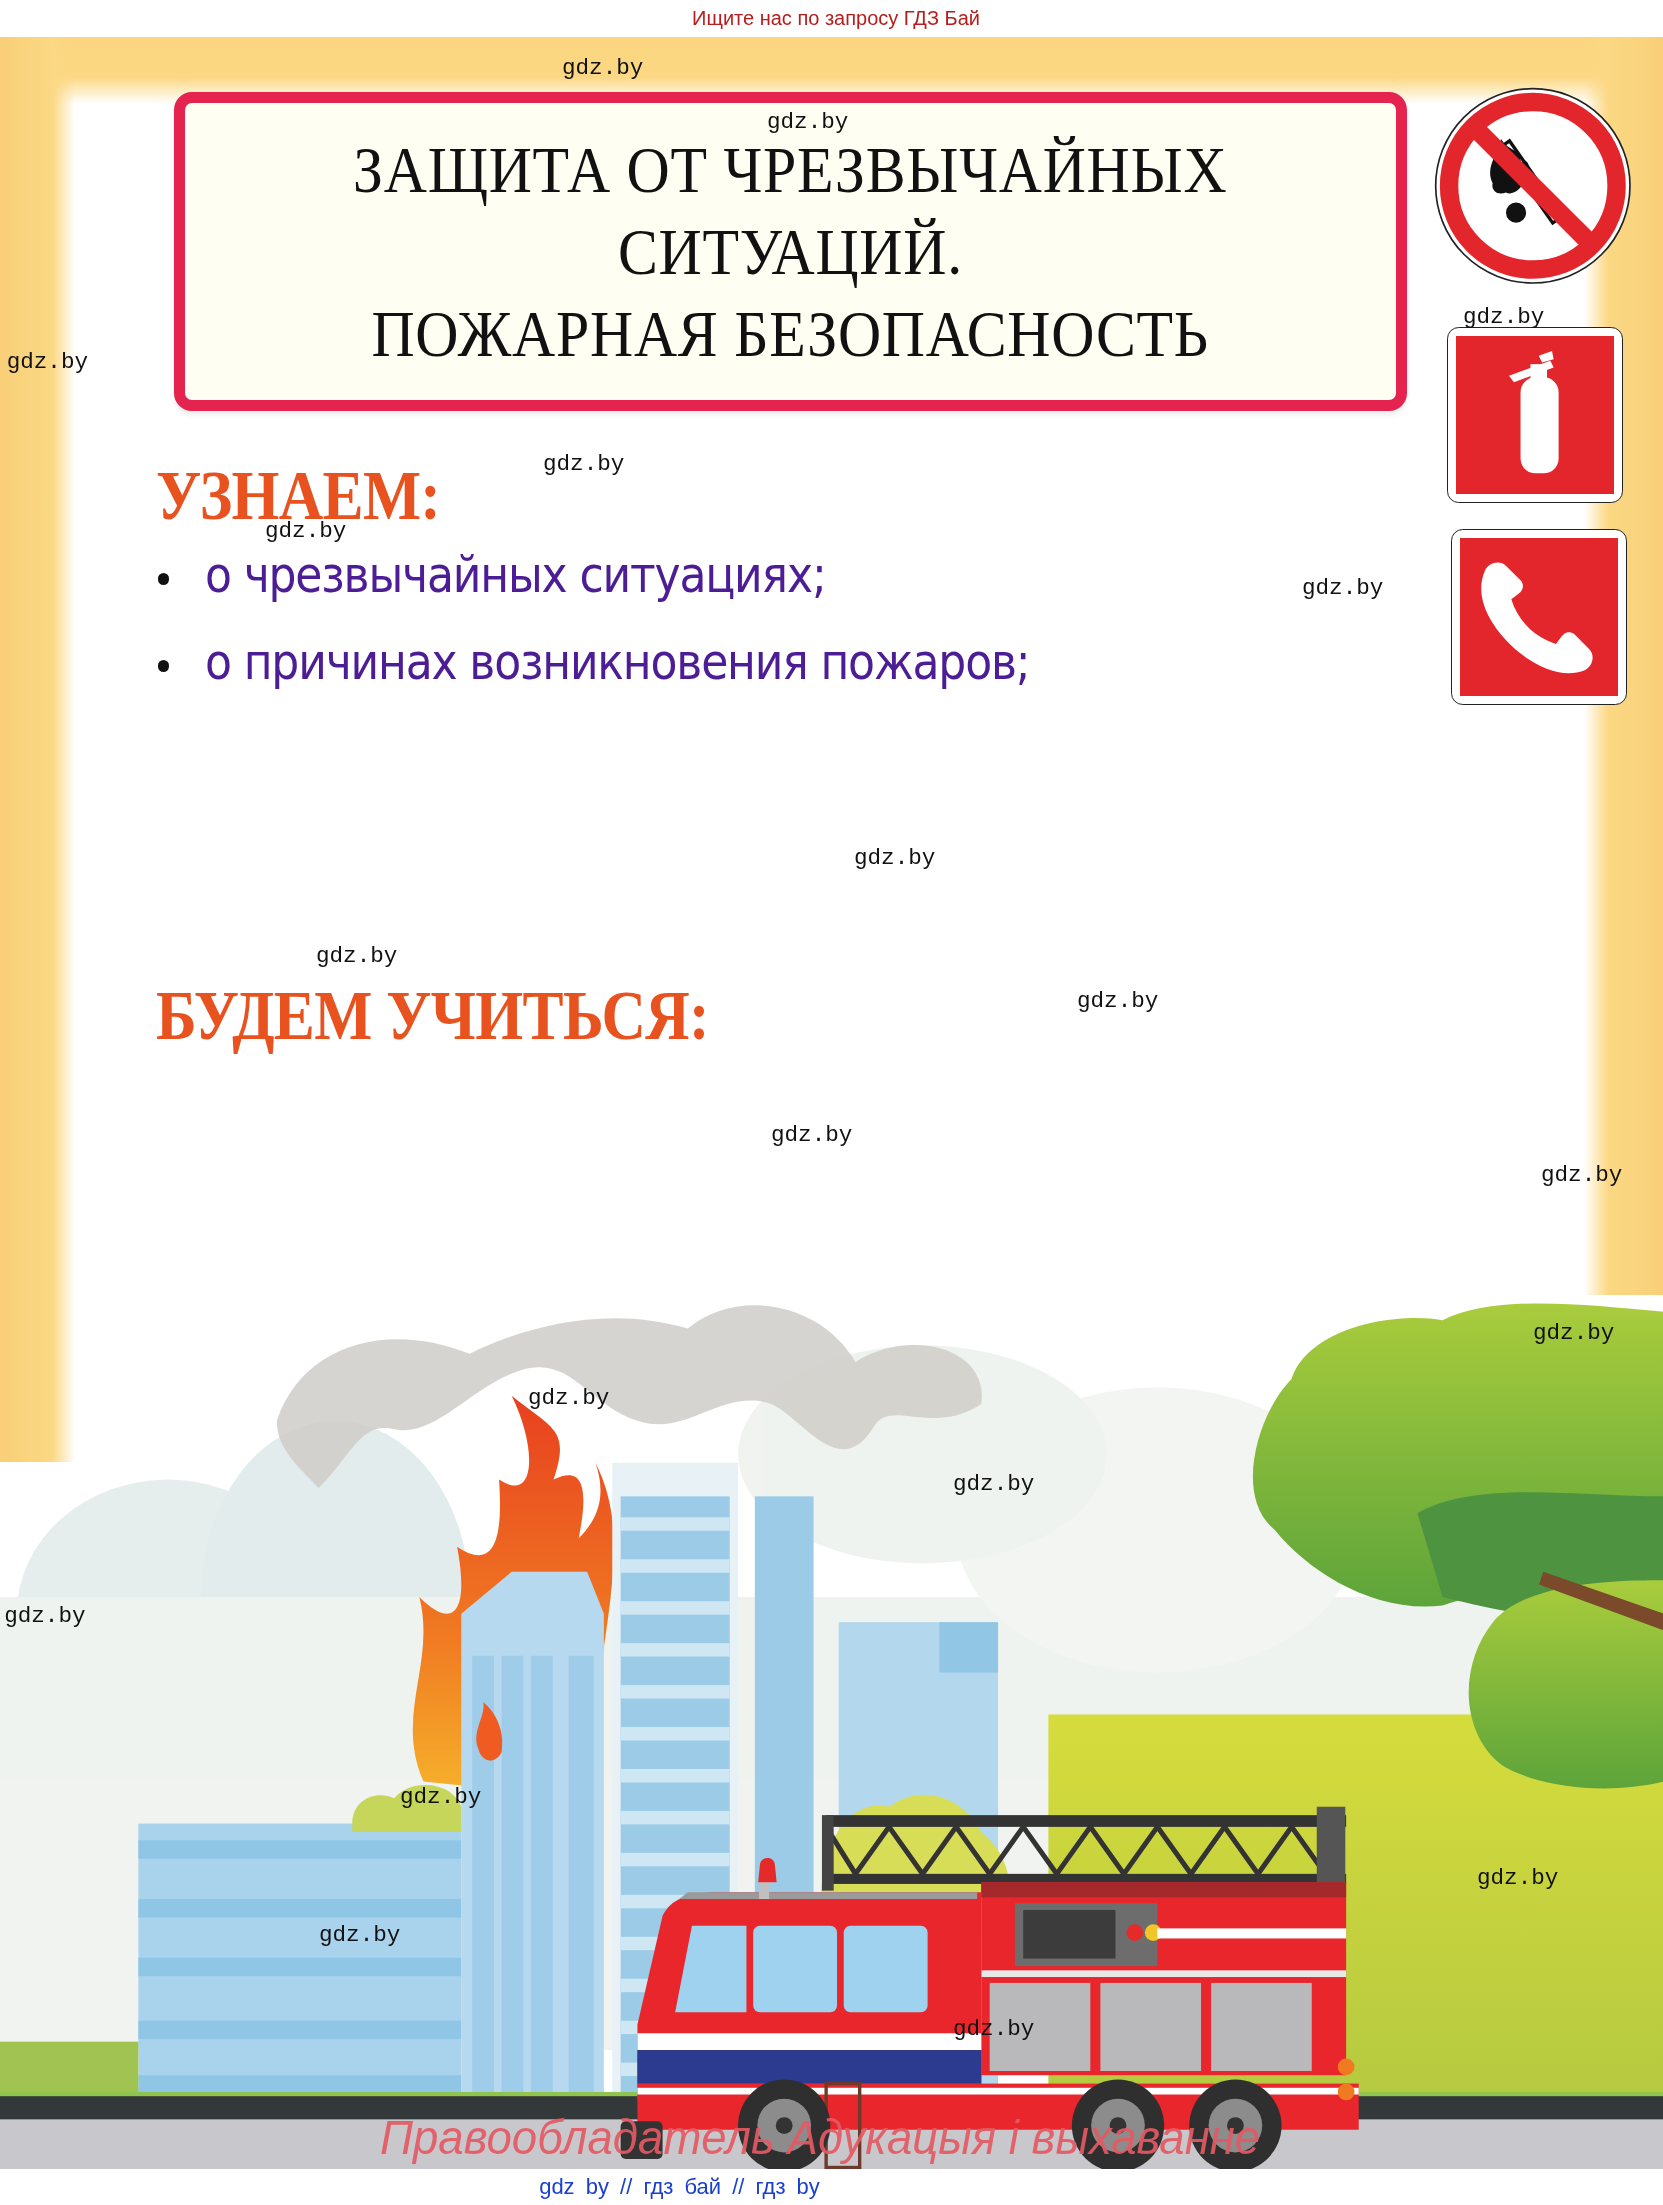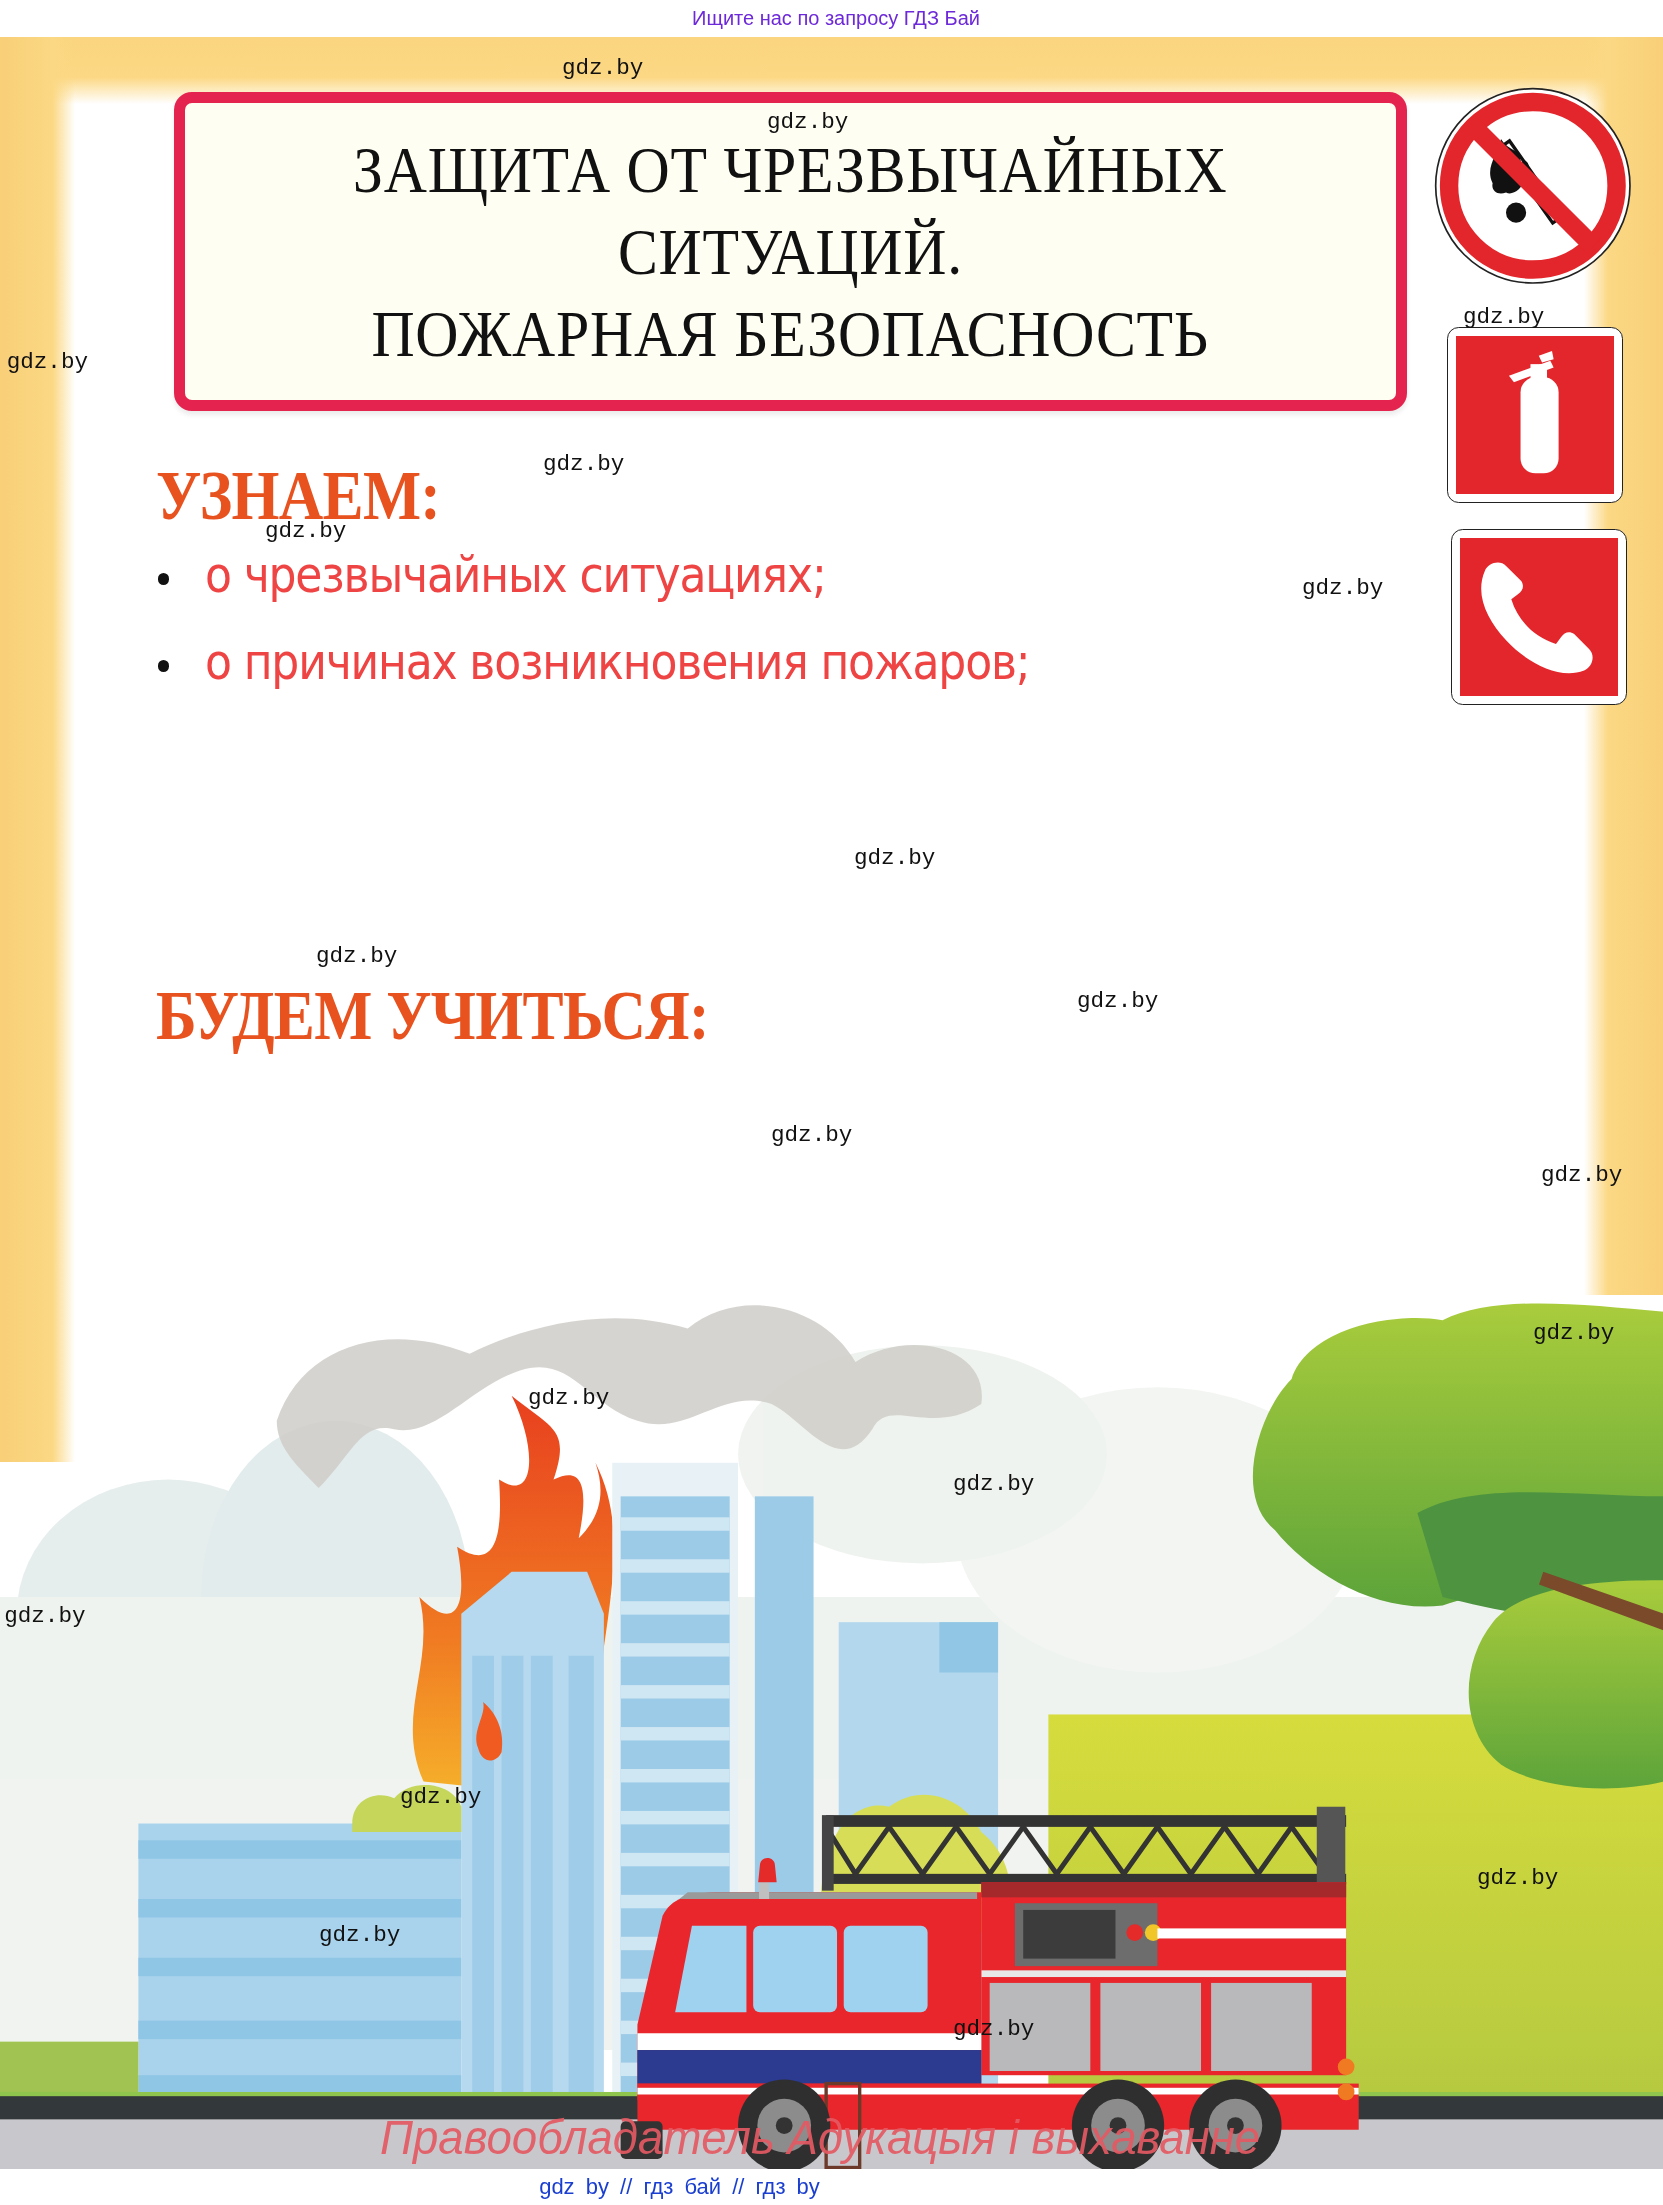--- a/index.html
+++ b/index.html
@@ -1,21 +1,21 @@
 <!DOCTYPE html>
 <html style="font-size:13.4px"><head>
 <meta charset="utf-8">
 <style>
   * { box-sizing: border-box; margin: 0; padding: 0; }
   html, body { width: 1664px; height: 2205px; overflow: hidden; background: #ffffff; }
   body { position: relative; font-family: "DejaVu Sans", sans-serif; }
 
   .topbar { position: absolute; left: 0; top: 0; width: 1664px; height: 37px; background: #fff;
     display: flex; align-items: center; justify-content: center; }
-  .topbar span { font-family: "Liberation Sans", sans-serif; font-size: 20px; color: #6d28d9; margin-left: 8px; }
+  .topbar span { font-family: "Liberation Sans", sans-serif; font-size: 20px; color: #b91c1c; margin-left: 8px; }
 
   .page { position: absolute; left: 0; top: 37px; width: 1664px; height: 2132px; overflow: hidden; background: #ffffff; }
   .frame-top { position: absolute; left: 0; top: 0; width: 1664px; height: 67px;
     background: linear-gradient(180deg, #fbd57f 0%, #fcd884 60%, rgba(252,216,132,0) 100%); }
   .frame-left { position: absolute; left: 0; top: 0; width: 75px; height: 1425px;
     background: linear-gradient(90deg, #f9cf78 0%, #fbd884 70%, rgba(251,216,132,0) 100%); }
   .frame-right { position: absolute; right: 0; top: 0; width: 80px; height: 1258px;
     background: linear-gradient(270deg, #f9cf78 0%, #fbd884 70%, rgba(251,216,132,0) 100%); }
 
   .title-box { position: absolute; left: 174px; top: 55px; width: 1233px; height: 319px;
@@ -32,21 +32,21 @@
   .sign-ext { left: 17px; top: 240px; height: 176px; }
   .sign-phone { left: 21px; top: 442px; height: 176px; }
 
   .heading { position: absolute; font-family: "Liberation Serif", serif; font-weight: bold;
     color: #e8521f; font-size: 70px; letter-spacing: -0.8px; transform-origin: left center; }
   .h-learn { left: 156px; top: 419px; transform: scaleX(0.88); }
   .h-study { left: 156px; top: 939px; transform: scaleX(0.88); }
 
   .bullets { position: absolute; left: 151px; width: 1275px; list-style: none; }
   .bullets li { position: relative; padding-left: 54px; font-family: "DejaVu Sans", sans-serif;
-    font-size: 49px; line-height: 72px; color: #ef4444; letter-spacing: -1.3px; transform-origin: left top; }
+    font-size: 49px; line-height: 72px; color: #4c1d95; letter-spacing: -1.3px; transform-origin: left top; }
   .bullets li::before { content: ""; position: absolute; left: 6.7px; top: 33px; width: 11.7px; height: 11.7px; border-radius: 50%; background: #111; }
   .bullets li .txt { display: inline-block; transform: scaleX(0.9); transform-origin: left center; white-space: pre-line; }
   .list-learn { top: 503px; }
   .list-learn li { margin-bottom: 15px; }
   .list-study { top: 1025px; }
   .list-study li { margin-bottom: 15px; }
 
   .scene { position: absolute; left: 0; top: 1258px; width: 1664px; height: 875px; }
   .wm { position: absolute; font-family: Liberation Mono, monospace; font-size: 22.6px; color: #111; white-space: nowrap; z-index: 20; }
   .copyright { position: absolute; left: 380px; top: 2072px; font-family: "Liberation Sans", sans-serif;

